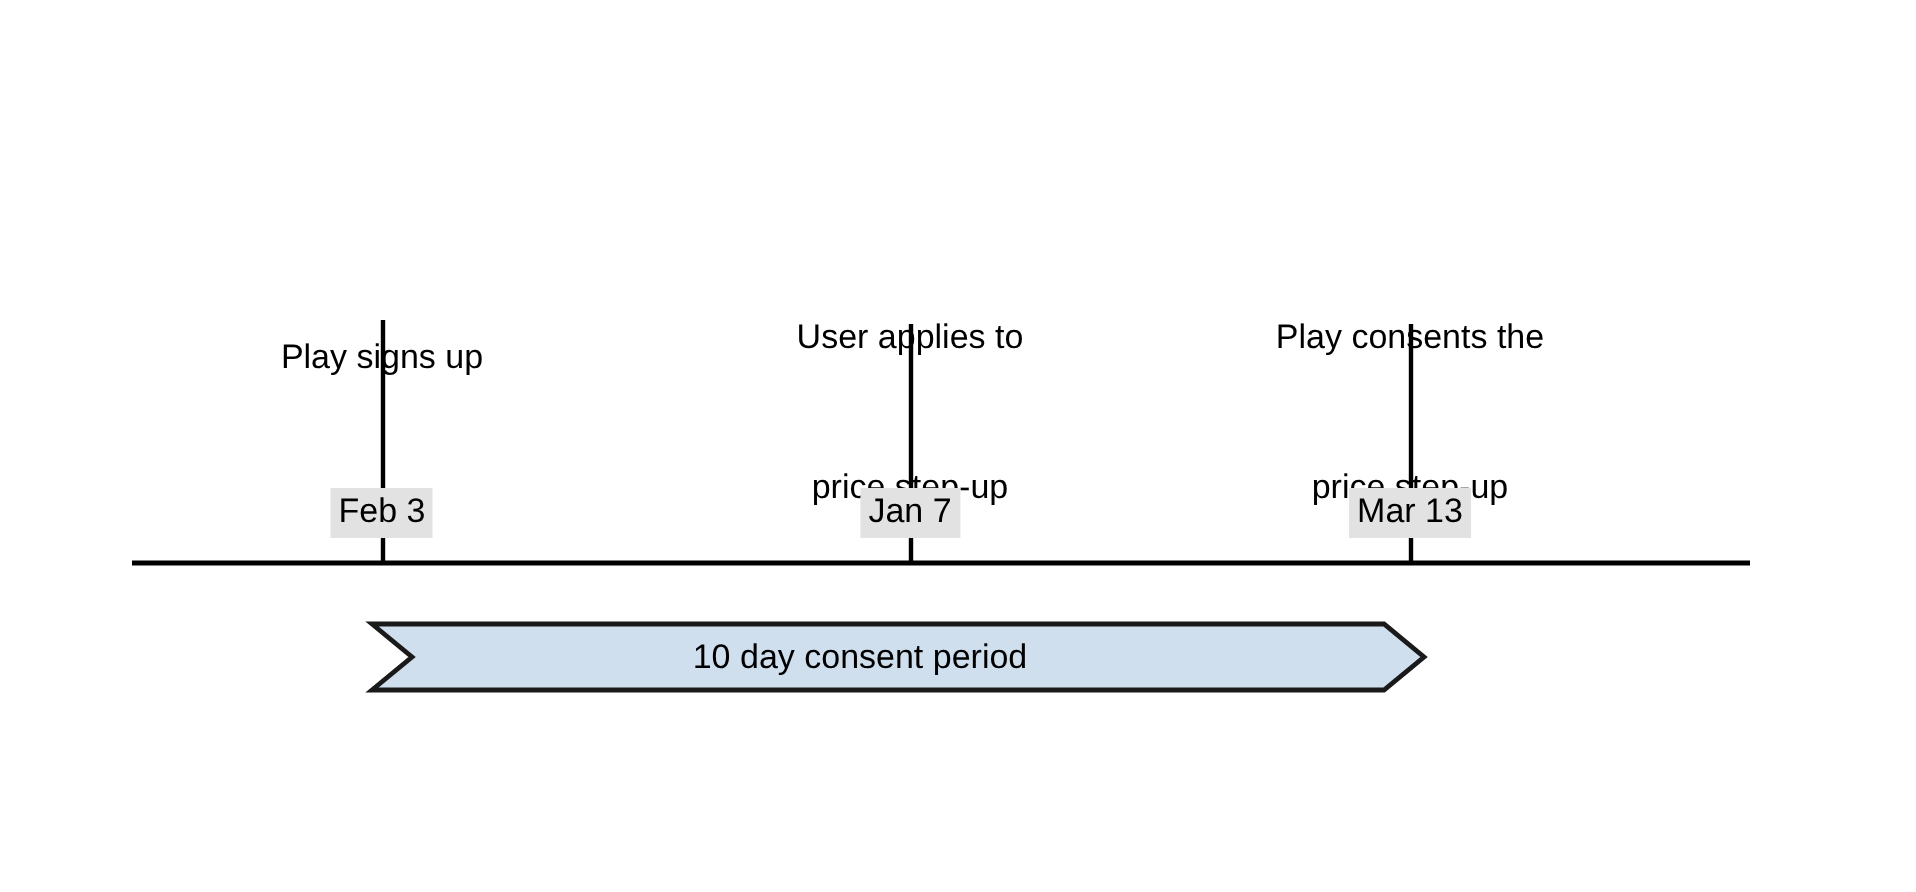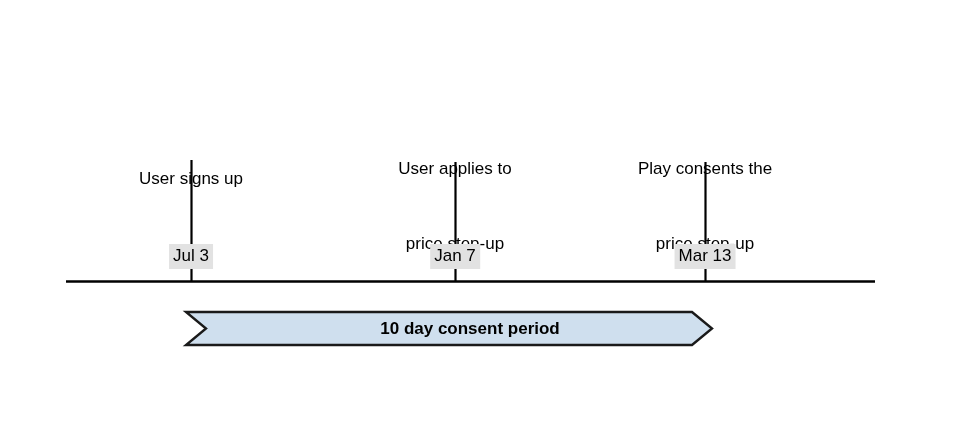--- a/index.html
+++ b/index.html
@@ -65,32 +65,32 @@
     <line x1="191.5" y1="160" x2="191.5" y2="282" stroke="#000000" stroke-width="2.2"></line>
 
     <line x1="455.5" y1="162" x2="455.5" y2="282" stroke="#000000" stroke-width="2.2"></line>
 
     <line x1="705.5" y1="162" x2="705.5" y2="282" stroke="#000000" stroke-width="2.2"></line>
 
     <polygon points="186,312 692,312 712,328.5 692,345 186,345 206,328.5" fill="#cfdfee" stroke="#1a1a1a" stroke-width="2.4" stroke-linejoin="miter"></polygon>
   </svg>
 
   <div class="evt-label" style="left:191px; top:116px;">
-    <div>User signs up</div>
+    <div>Play signs up</div>
   </div>
 
   <div class="evt-label" style="left:455px; top:106px;">
     <div>User applies to</div>
     <div>price step-up</div>
   </div>
 
   <div class="evt-label" style="left:705px; top:106px;">
     <div>Play consents the</div>
     <div>price step-up</div>
   </div>
 
-  <div class="date-chip" style="left:191px; top:244px;">Jul 3</div>
+  <div class="date-chip" style="left:191px; top:244px;">Feb 3</div>
   <div class="date-chip" style="left:455px; top:244px;">Jan 7</div>
   <div class="date-chip" style="left:705px; top:244px;">Mar 13</div>
 
-  <div class="banner-text" style="left:470px; top:329px;font-weight:bold;">10 day consent period</div>
+  <div class="banner-text" style="left:430px; top:329px;">10 day consent period</div>
 
 </div>
 
 </body></html>

